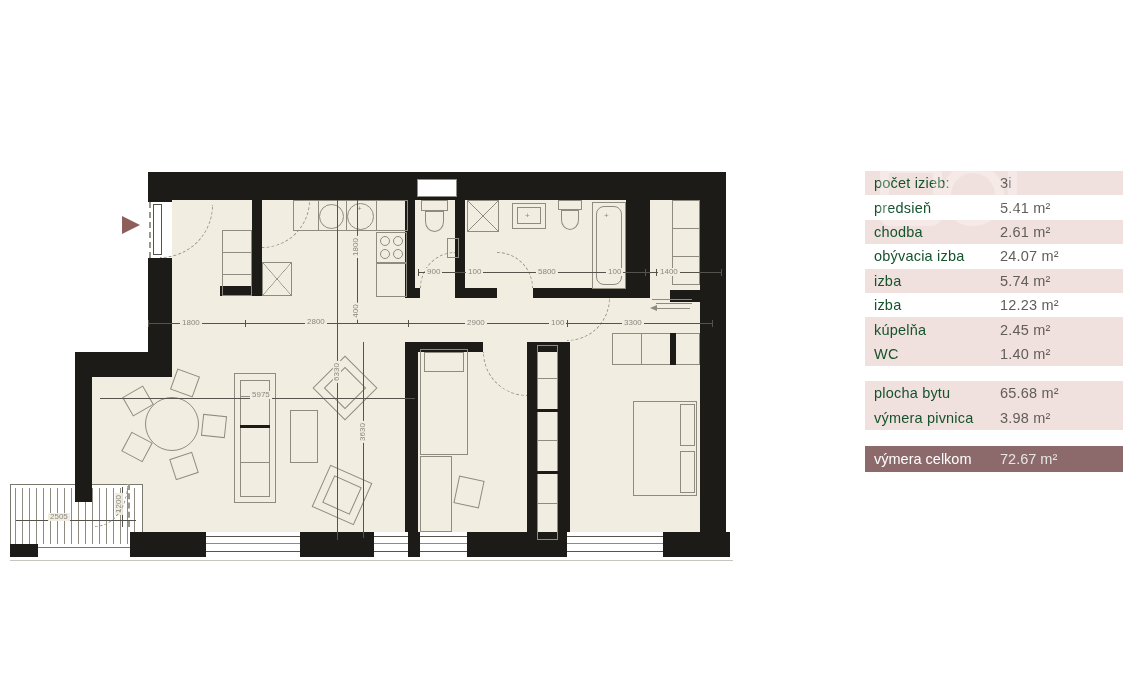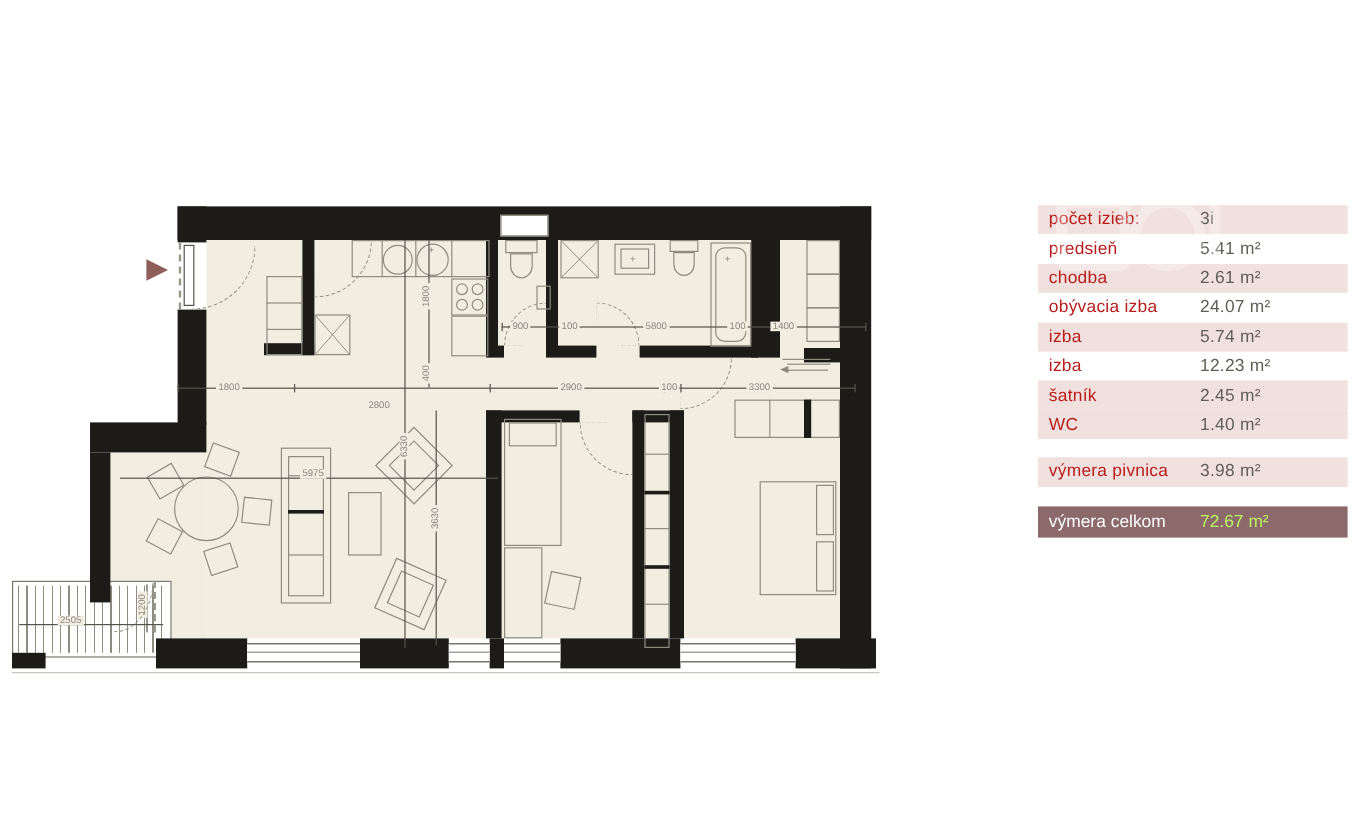--- a/index.html
+++ b/index.html
@@ -24,25 +24,25 @@
     background-image:
       linear-gradient(to top right, rgba(0,0,0,0) calc(50% - .6px), #8e8c80 50%, rgba(0,0,0,0) calc(50% + .6px)),
       linear-gradient(to bottom right, rgba(0,0,0,0) calc(50% - .6px), #8e8c80 50%, rgba(0,0,0,0) calc(50% + .6px));}
   .hatch{position:absolute;border:1px solid #7b796e;box-sizing:border-box;background:#fff;}
   .hatch .inner{position:absolute;left:4px;right:4px;top:3px;bottom:3px;
       background:repeating-linear-gradient(90deg,#8e8c80 0 1px,rgba(0,0,0,0) 1px 7px);}
   
   .tbl{position:absolute;left:865px;top:171px;width:258px;}
   .trow{display:flex;align-items:center;height:24.4px;font-size:14.5px;letter-spacing:.2px;}
   .trow.pink{background:#f1e1de;}
-  .trow .lbl{color:#b91c1c;padding-left:9px;width:126px;flex:none;}
+  .trow .lbl{color:#14532d;padding-left:9px;width:126px;flex:none;}
   .trow .val{color:#615d58;}
   .total{display:flex;align-items:center;height:26px;background:#8c696b;font-size:14.5px;}
   .total .lbl{color:#ffffff;padding-left:9px;width:126px;flex:none;}
-  .total .val{color:#bef264;}
+  .total .val{color:#e5e5e5;}
   .wm{position:absolute;opacity:.55;pointer-events:none;}
 </style>
 </head>
 <body>
 
 <div id="app">
 
   <div class="abs" style="left:0;top:0;width:760px;height:699px;">
 
     <div class="floor" style="left:172px;top:200px;width:528px;height:332px;"></div>
@@ -189,37 +189,37 @@
     <div class="fur" style="left:680px;top:451px;width:15px;height:42px;"></div>
 
     <div class="dline" style="left:148px;top:323px;width:565px;height:1px;"></div>
     <div class="tick" style="left:148px;top:320px;"></div>
       <div class="tick" style="left:245px;top:320px;"></div>
     <div class="tick" style="left:408px;top:320px;"></div>
       <div class="tick" style="left:553px;top:320px;"></div>
     <div class="tick" style="left:567px;top:320px;"></div>
       <div class="tick" style="left:712px;top:320px;"></div>
     <div class="dim" style="left:180px;top:319px;">1800</div>
-    <div class="dim" style="left:305px;top:334px;">2800</div>
+    <div class="dim" style="left:305px;top:318px;">2800</div>
     <div class="dim" style="left:465px;top:319px;">2900</div>
     <div class="dim" style="left:549px;top:319px;">100</div>
     <div class="dim" style="left:622px;top:319px;">3300</div>
 
     <div class="dline" style="left:418px;top:272px;width:304px;height:1px;"></div>
     <div class="tick" style="left:418px;top:269px;"></div>
       <div class="tick" style="left:467px;top:269px;"></div>
     <div class="tick" style="left:478px;top:269px;"></div>
       <div class="tick" style="left:645px;top:269px;"></div>
     <div class="tick" style="left:656px;top:269px;"></div>
       <div class="tick" style="left:721px;top:269px;"></div>
     <div class="dim" style="left:425px;top:268px;">900</div>
     <div class="dim" style="left:466px;top:268px;">100</div>
     <div class="dim" style="left:536px;top:268px;">5800</div>
     <div class="dim" style="left:606px;top:268px;">100</div>
-    <div class="dim" style="left:642px;top:268px;">1400</div>
+    <div class="dim" style="left:658px;top:268px;">1400</div>
 
     <div class="dline" style="left:357px;top:200px;width:1px;height:123px;"></div>
     <div class="dim dimr" style="left:345px;top:243px;">1800</div>
     <div class="dim dimr" style="left:347px;top:307px;">400</div>
 
     <div class="dline" style="left:337px;top:200px;width:1px;height:340px;"></div>
     <div class="dim dimr" style="left:326px;top:368px;">6330</div>
     <div class="dline" style="left:363px;top:342px;width:1px;height:196px;"></div>
     <div class="dim dimr" style="left:352px;top:428px;">3630</div>
 
@@ -248,30 +248,34 @@
         </div>
         <div class="trow pink">
           <span class="lbl">izba</span>
           <span class="val">5.74 m²</span>
         </div>
         <div class="trow">
           <span class="lbl">izba</span>
           <span class="val">12.23 m²</span>
         </div>
         <div class="trow pink">
-          <span class="lbl">šatník</span>
+          <span class="lbl">kúpelňa</span>
           <span class="val">2.45 m²</span>
         </div>
         <div class="trow pink">
           <span class="lbl">WC</span>
           <span class="val">1.40 m²</span>
         </div>
       </div>
     <div style="height:15px;"></div>
     <div>
+        <div class="trow pink">
+          <span class="lbl">plocha bytu</span>
+          <span class="val">65.68 m²</span>
+        </div>
         <div class="trow pink">
           <span class="lbl">výmera pivnica</span>
           <span class="val">3.98 m²</span>
         </div>
       </div>
     <div style="height:16px;"></div>
     <div class="total">
       <span class="lbl">výmera celkom</span>
       <span class="val">72.67 m²</span>
     </div>

